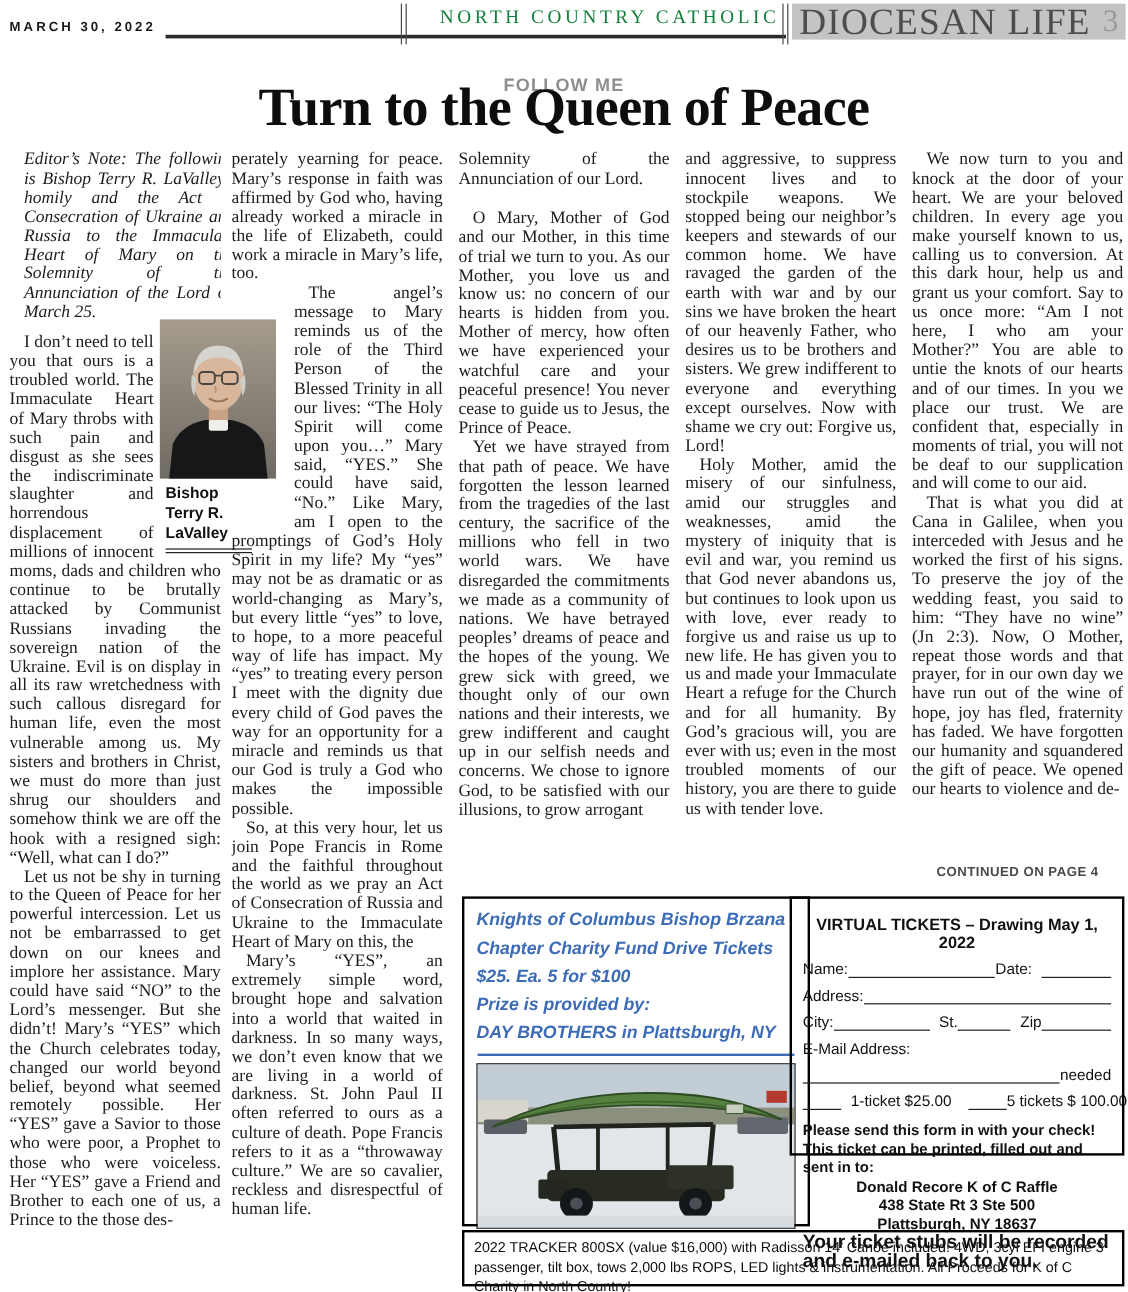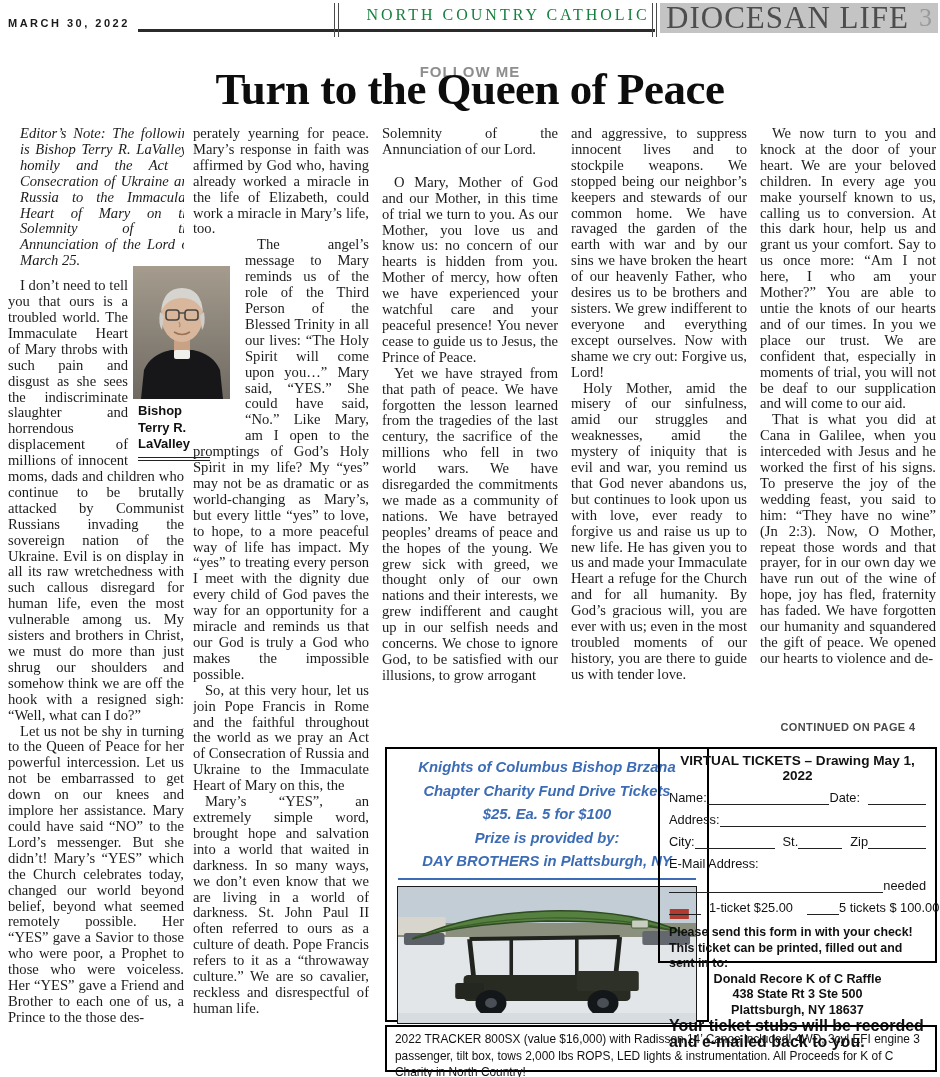--- a/index.html
+++ b/index.html
@@ -49,31 +49,31 @@
       letter-spacing:0.4px;color:#4a4a4a;}
 
   
   .bishop{position:absolute;left:133px;top:266px;width:74px;margin:0;}
   .bishop svg{display:block;width:97px;height:133px;}
   .bishop figcaption{margin:4px 0 0 5px;font-family:"Liberation Sans",sans-serif;
       font-weight:bold;font-size:13px;line-height:16.5px;color:#101010;}
   .cap-rule{margin:4px 0 0 5px;width:72px;border-top:4px double #222;}
 
   
-  .ad-box{position:absolute;left:385px;top:747px;width:324px;height:275px;box-sizing:border-box;
-      border:2.5px solid #000;padding:7px 10px 6px 10px;text-align:center;}
+  .ad-box{position:absolute;left:385px;top:747px;width:290px;height:275px;box-sizing:border-box;
+      border:2.5px solid #000;padding:7px 10px 6px 10px;}
   .ad-line{font-family:"Liberation Sans",sans-serif;font-weight:bold;font-style:italic;
       font-size:14.8px;line-height:23.5px;color:#3c6cb5;}
   .ad-rule{margin:4px 1px 6px 1px;border-top:2.5px solid #3c6cb5;}
   .ad-photo{height:136px;border:1.5px solid #1a1a1a;overflow:hidden;}
   .ad-photo svg{display:block;width:100%;height:100%;}
 
   
   .form-box{position:absolute;left:658px;top:747px;width:279px;height:216px;box-sizing:border-box;
-      border:2.5px solid #000;padding:4px 9px;font-family:"Liberation Sans",sans-serif;
+      border:2.5px solid #000;padding:14px 9px;font-family:"Liberation Sans",sans-serif;
       font-size:12.8px;color:#111;}
   .form-title{text-align:center;font-weight:bold;font-size:13.6px;margin:0 0 4px 0;}
   .frow{display:flex;align-items:flex-end;margin-top:7px;white-space:nowrap;}
   .frow .lbl{flex:none;}
   .fill{flex:1;border-bottom:1.3px solid #222;height:13px;min-width:10px;}
   .fill.w58{flex:none;width:58px;}
   .fill.w48{flex:none;width:44px;}
   .fill.w34{flex:none;width:32px;}
   .gap8{flex:none;width:8px;}
   .gap16{flex:none;width:14px;}

